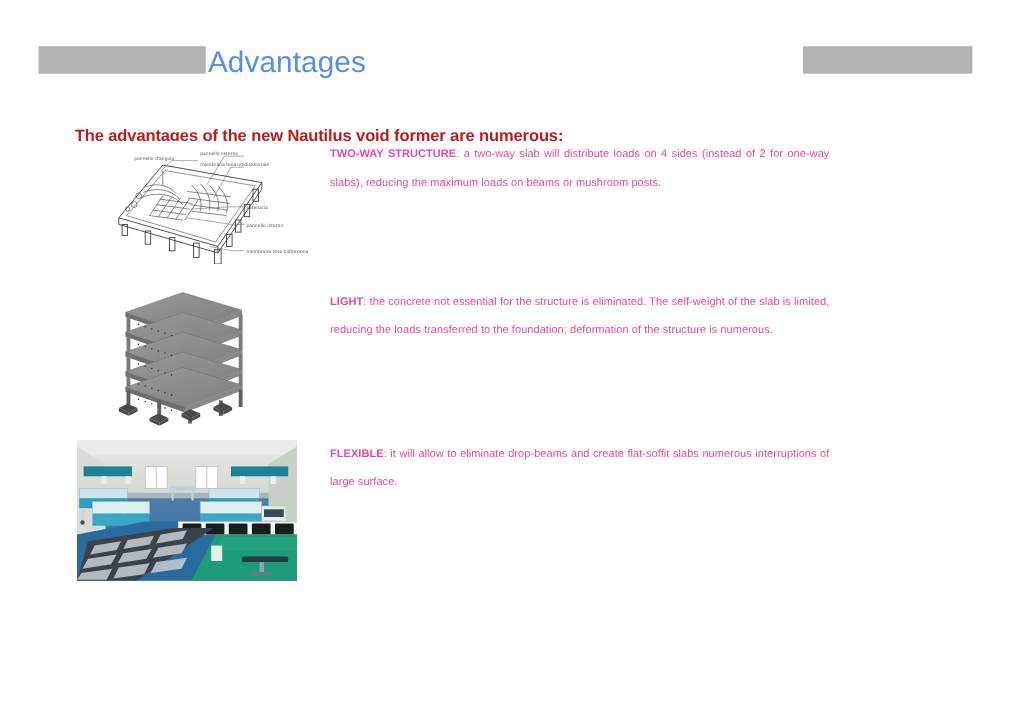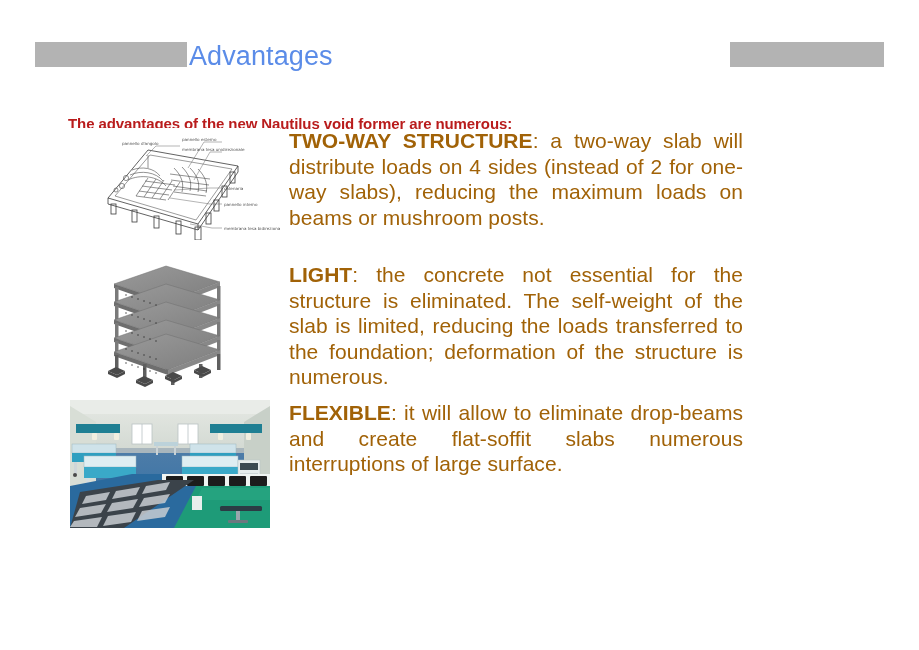--- a/index.html
+++ b/index.html
@@ -61,27 +61,27 @@
     position: absolute;
     left: 0;
     width: 919px;
   }
   .row-figure {
     position: absolute;
     left: 70px;
   }
   .row-text {
     position: absolute;
-    left: 289px;
+    left: 300px;
     width: 454px;
-    font-size: 21px;
+    font-size: 10px;
     line-height: 25.5px;
     text-align: justify;
     text-justify: inter-word;
-    color: #a16207;
+    color: #ec4899;
     letter-spacing: 0.05px;
   }
   .row-text b { font-weight: bold; }
 
   #row-1 { top: 128px; }
   #row-2 { top: 262px; }
   #row-3 { top: 400px; }
 
   #row-1 .row-figure { top: 0px; }
   #row-2 .row-figure { top: -8px; }

